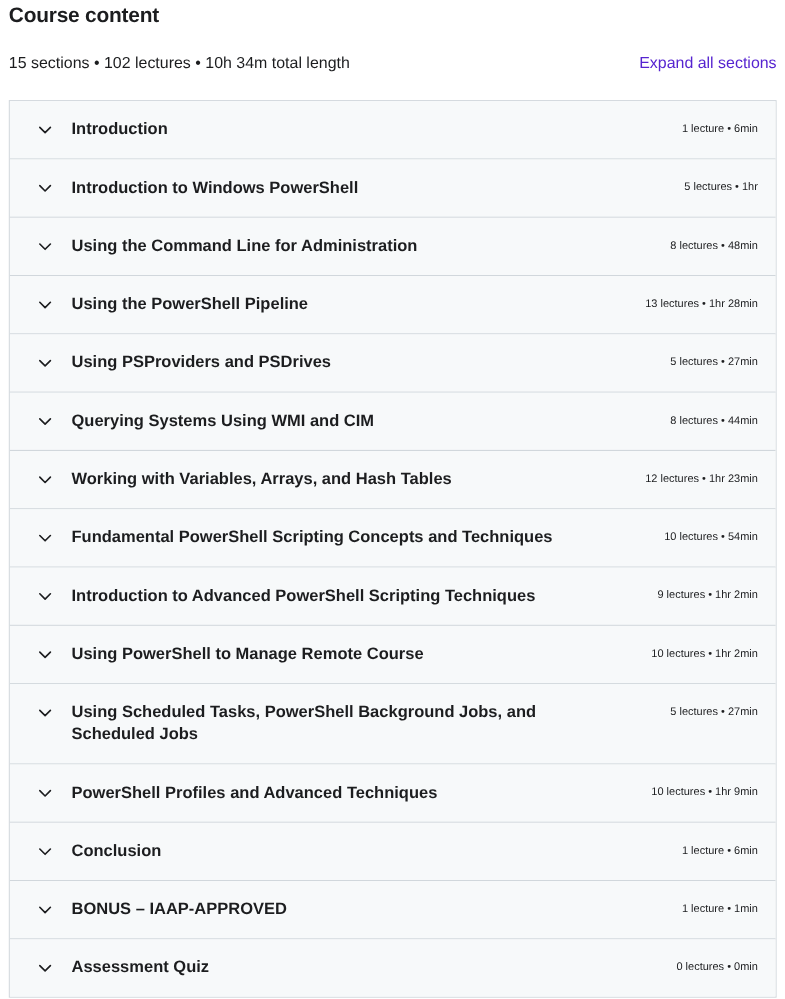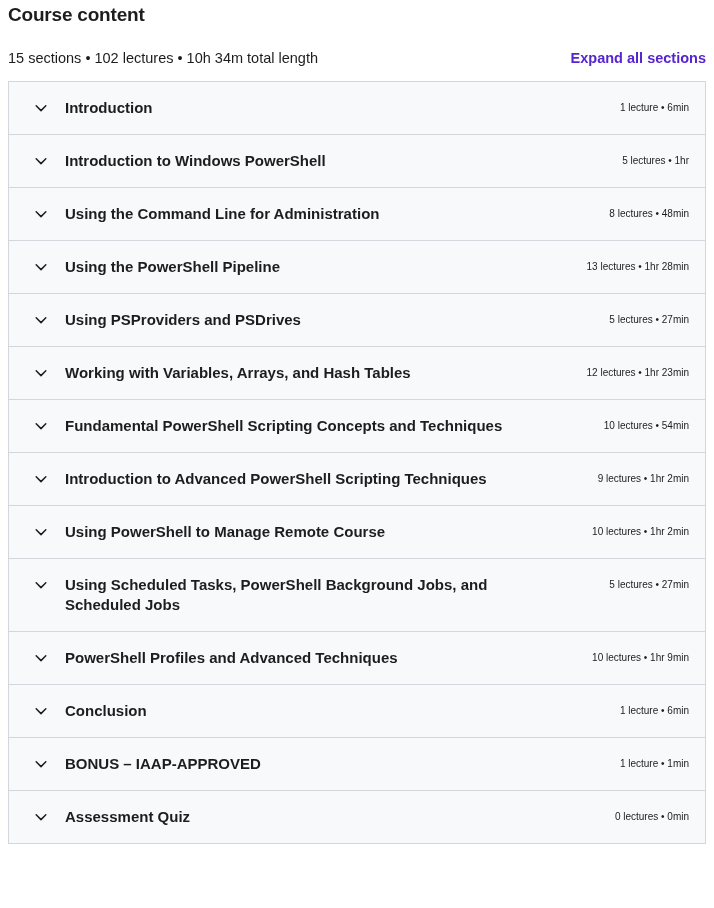--- a/index.html
+++ b/index.html
@@ -21,29 +21,29 @@
   .page-title {
     font-size: 19px;
     font-weight: 700;
     letter-spacing: -0.2px;
     margin-bottom: 24px;
   }
   .summary-bar {
     display: flex;
     align-items: baseline;
     justify-content: space-between;
-    margin-bottom: 15px;
+    margin-bottom: 25px;
   }
   .summary-text {
     font-size: 14.5px;
     color: var(--text);
   }
   .expand-link {
     font-size: 14.5px;
-    font-weight: 700;
+    font-weight: 400;
     color: var(--accent);
     text-decoration: none;
     cursor: pointer;
   }
   .accordion {
     border: 1px solid var(--border);
   }
   .section-row {
     display: flex;
     align-items: flex-start;
@@ -135,20 +135,29 @@
   <div class="section-row">
     <span class="chev">
       <svg width="14" height="14" viewBox="0 0 16 16" fill="none">
         <path d="M2.5 5.5 L8 11 L13.5 5.5" stroke="#1c1d1f" stroke-width="1.7" stroke-linecap="round" stroke-linejoin="round"></path>
       </svg>
     </span>
     <span class="section-title">Using PSProviders and PSDrives</span>
     <span class="section-meta">5 lectures • 27min</span>
   </div>
 
+  <div class="section-row">
+    <span class="chev">
+      <svg width="14" height="14" viewBox="0 0 16 16" fill="none">
+        <path d="M2.5 5.5 L8 11 L13.5 5.5" stroke="#1c1d1f" stroke-width="1.7" stroke-linecap="round" stroke-linejoin="round"></path>
+      </svg>
+    </span>
+    <span class="section-title">Querying Systems Using WMI and CIM</span>
+    <span class="section-meta">8 lectures • 44min</span>
+  </div>
 
   <div class="section-row">
     <span class="chev">
       <svg width="14" height="14" viewBox="0 0 16 16" fill="none">
         <path d="M2.5 5.5 L8 11 L13.5 5.5" stroke="#1c1d1f" stroke-width="1.7" stroke-linecap="round" stroke-linejoin="round"></path>
       </svg>
     </span>
     <span class="section-title">Working with Variables, Arrays, and Hash Tables</span>
     <span class="section-meta">12 lectures • 1hr 23min</span>
   </div>

